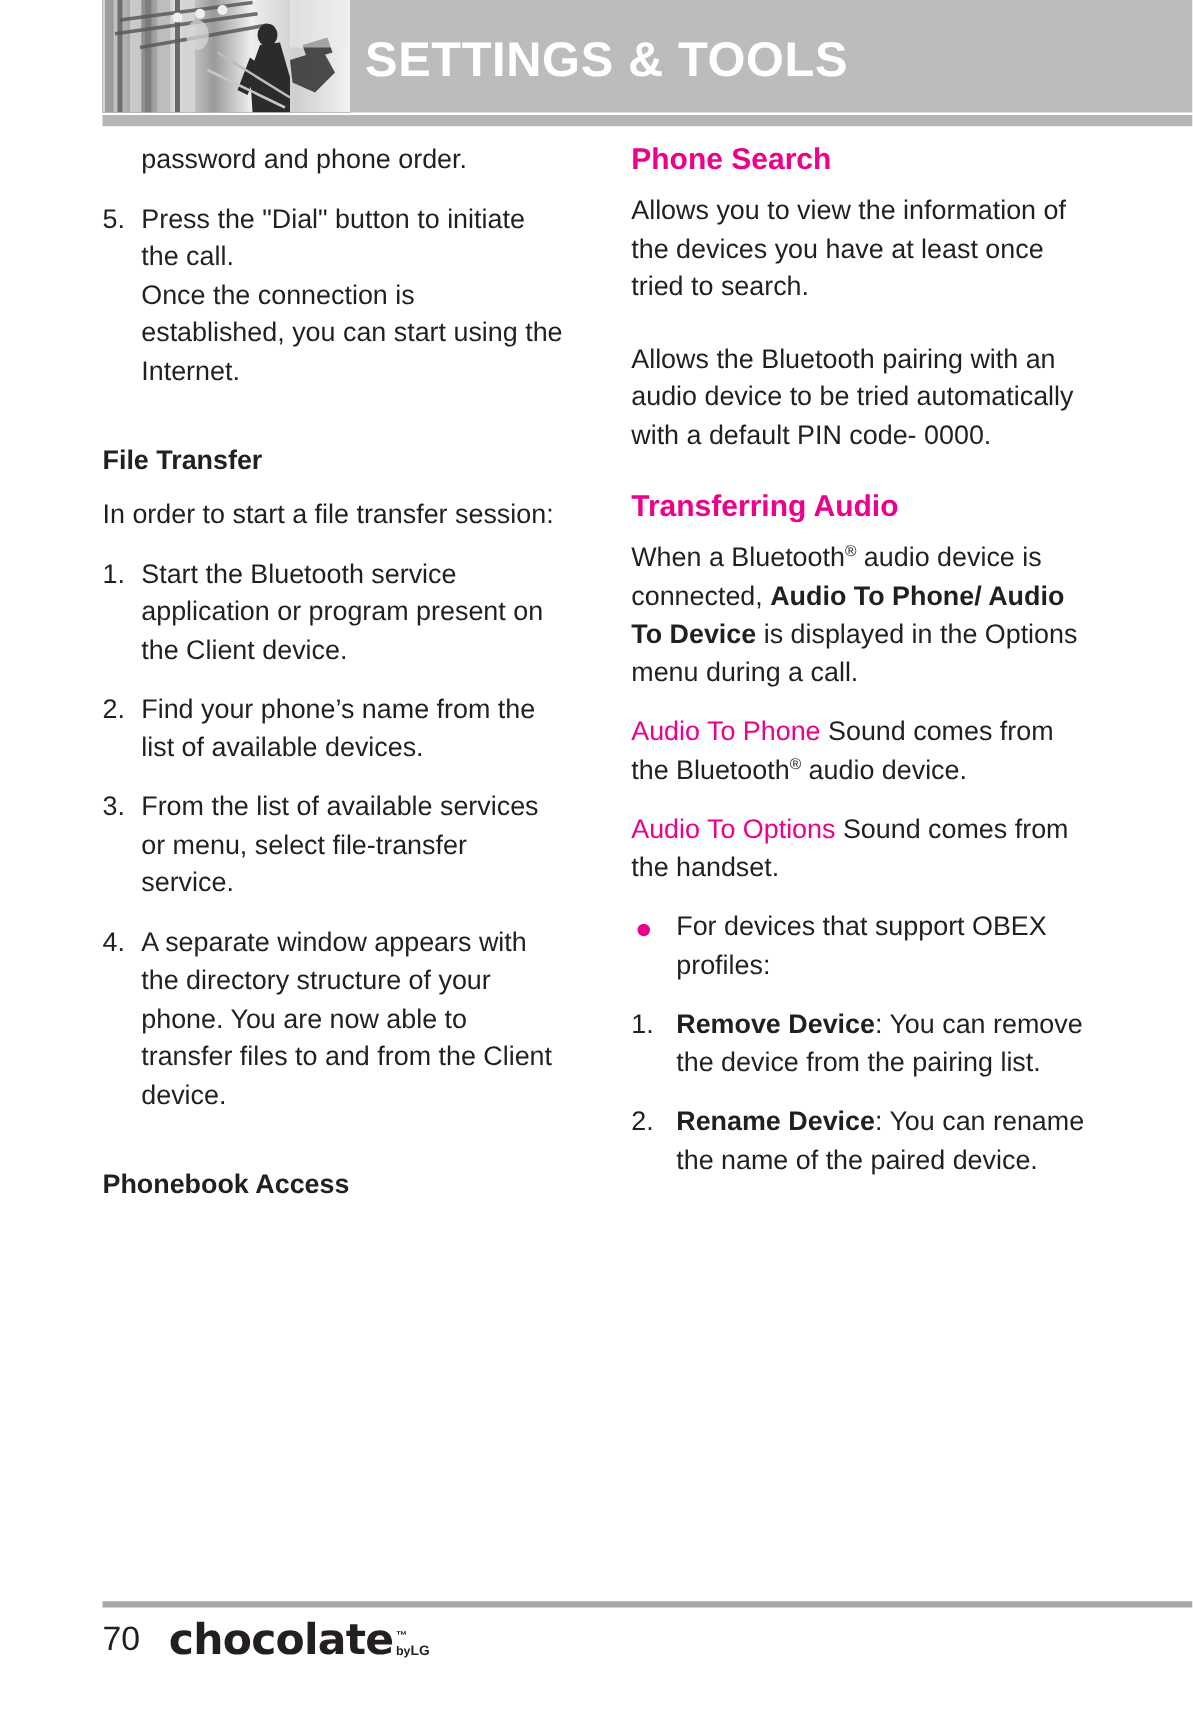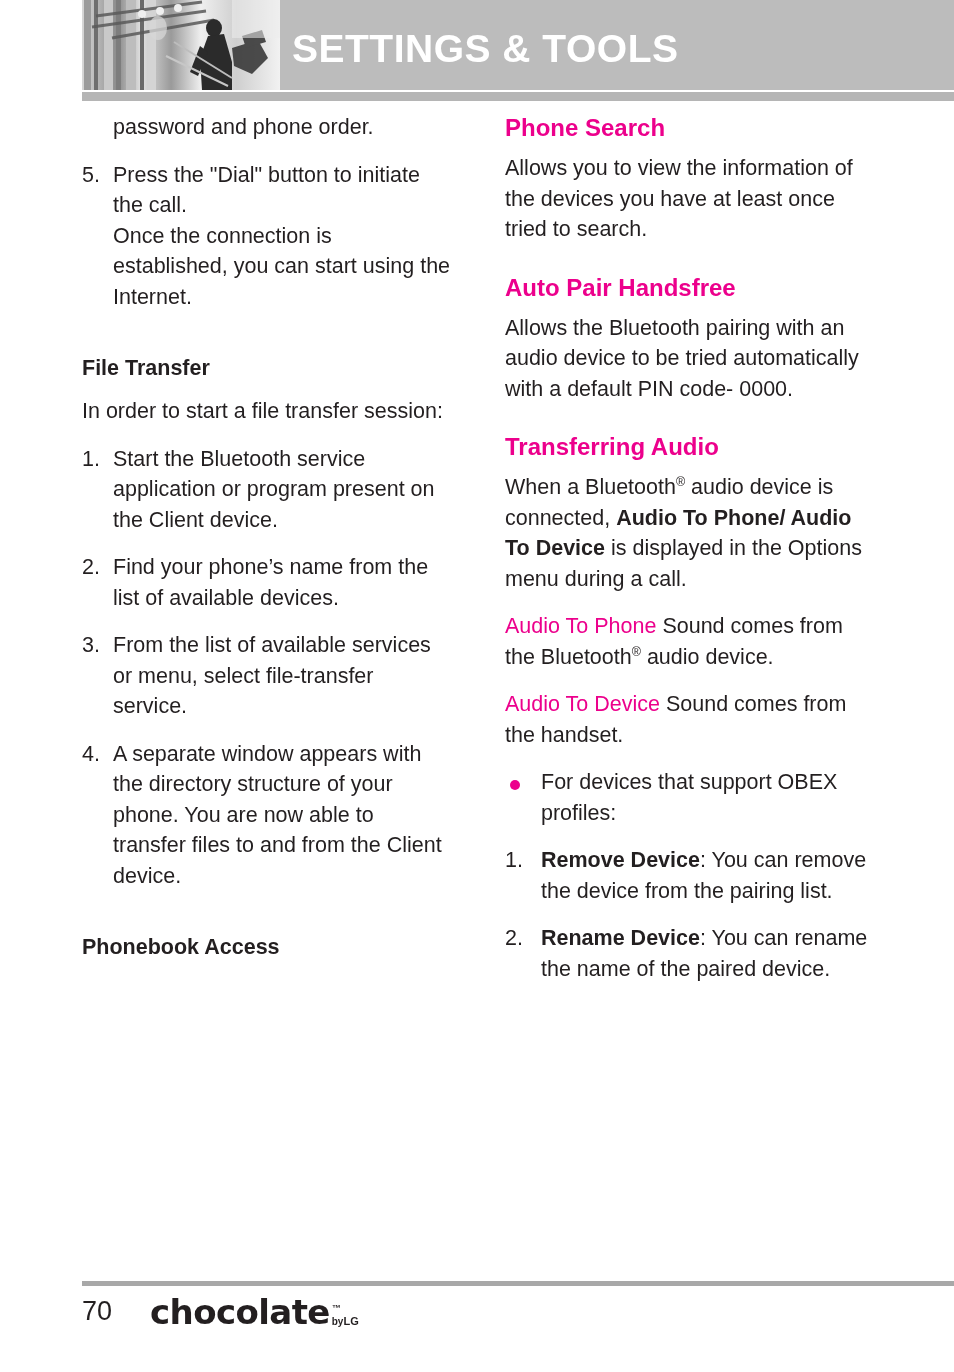--- a/index.html
+++ b/index.html
@@ -174,21 +174,21 @@
   .page-num {
     position: absolute;
     left: 0;
     top: 4px;
     font-size: 27px;
     color: #231f20;
     font-family: "Liberation Sans", sans-serif;
   }
   .logo {
     position: absolute;
-    left: 68px;
+    left: 53px;
     top: 0;
     display: flex;
     align-items: flex-end;
   }
   .logo-word {
     font-size: 34px;
     font-weight: bold;
     letter-spacing: -0.6px;
     color: #231f20;
     font-family: "DejaVu Sans", sans-serif;
@@ -316,32 +316,31 @@
 
   </div>
 
   <div class="col col-right">
 
     <div class="h-pink">Phone Search</div>
     <p class="para">Allows you to view the information of the devices you have at least once tried to search.</p>
 
     <div class="spacer-sm"></div>
 
-    <div class="h-pink">Auto Pair Handsfree</div>
     <p class="para">Allows the Bluetooth pairing with an audio device to be tried automatically with a default PIN code- 0000.</p>
 
     <div class="spacer-sm"></div>
 
     <div class="h-pink">Transferring Audio</div>
 
     <p class="para"><span>When a Bluetooth</span><sup class="reg">®</sup><span> audio device is connected, </span><span class="b">Audio To Phone/ Audio To Device</span><span> is displayed in the Options menu during a call.</span></p>
 
     <p class="para"><span class="pink-inline">Audio To Phone</span><span>  Sound comes from the Bluetooth</span><sup class="reg">®</sup><span> audio device.</span></p>
 
-    <p class="para"><span class="pink-inline">Audio To Device</span><span> Sound comes from the handset.</span></p>
+    <p class="para"><span class="pink-inline">Audio To Options</span><span> Sound comes from the handset.</span></p>
 
 
     <ul class="bullist">
       <li>
         <span class="bullet-dot"></span>
         <span>For devices that support OBEX profiles:</span>
       </li>
     </ul>
 
     <ul class="numlist wide">

